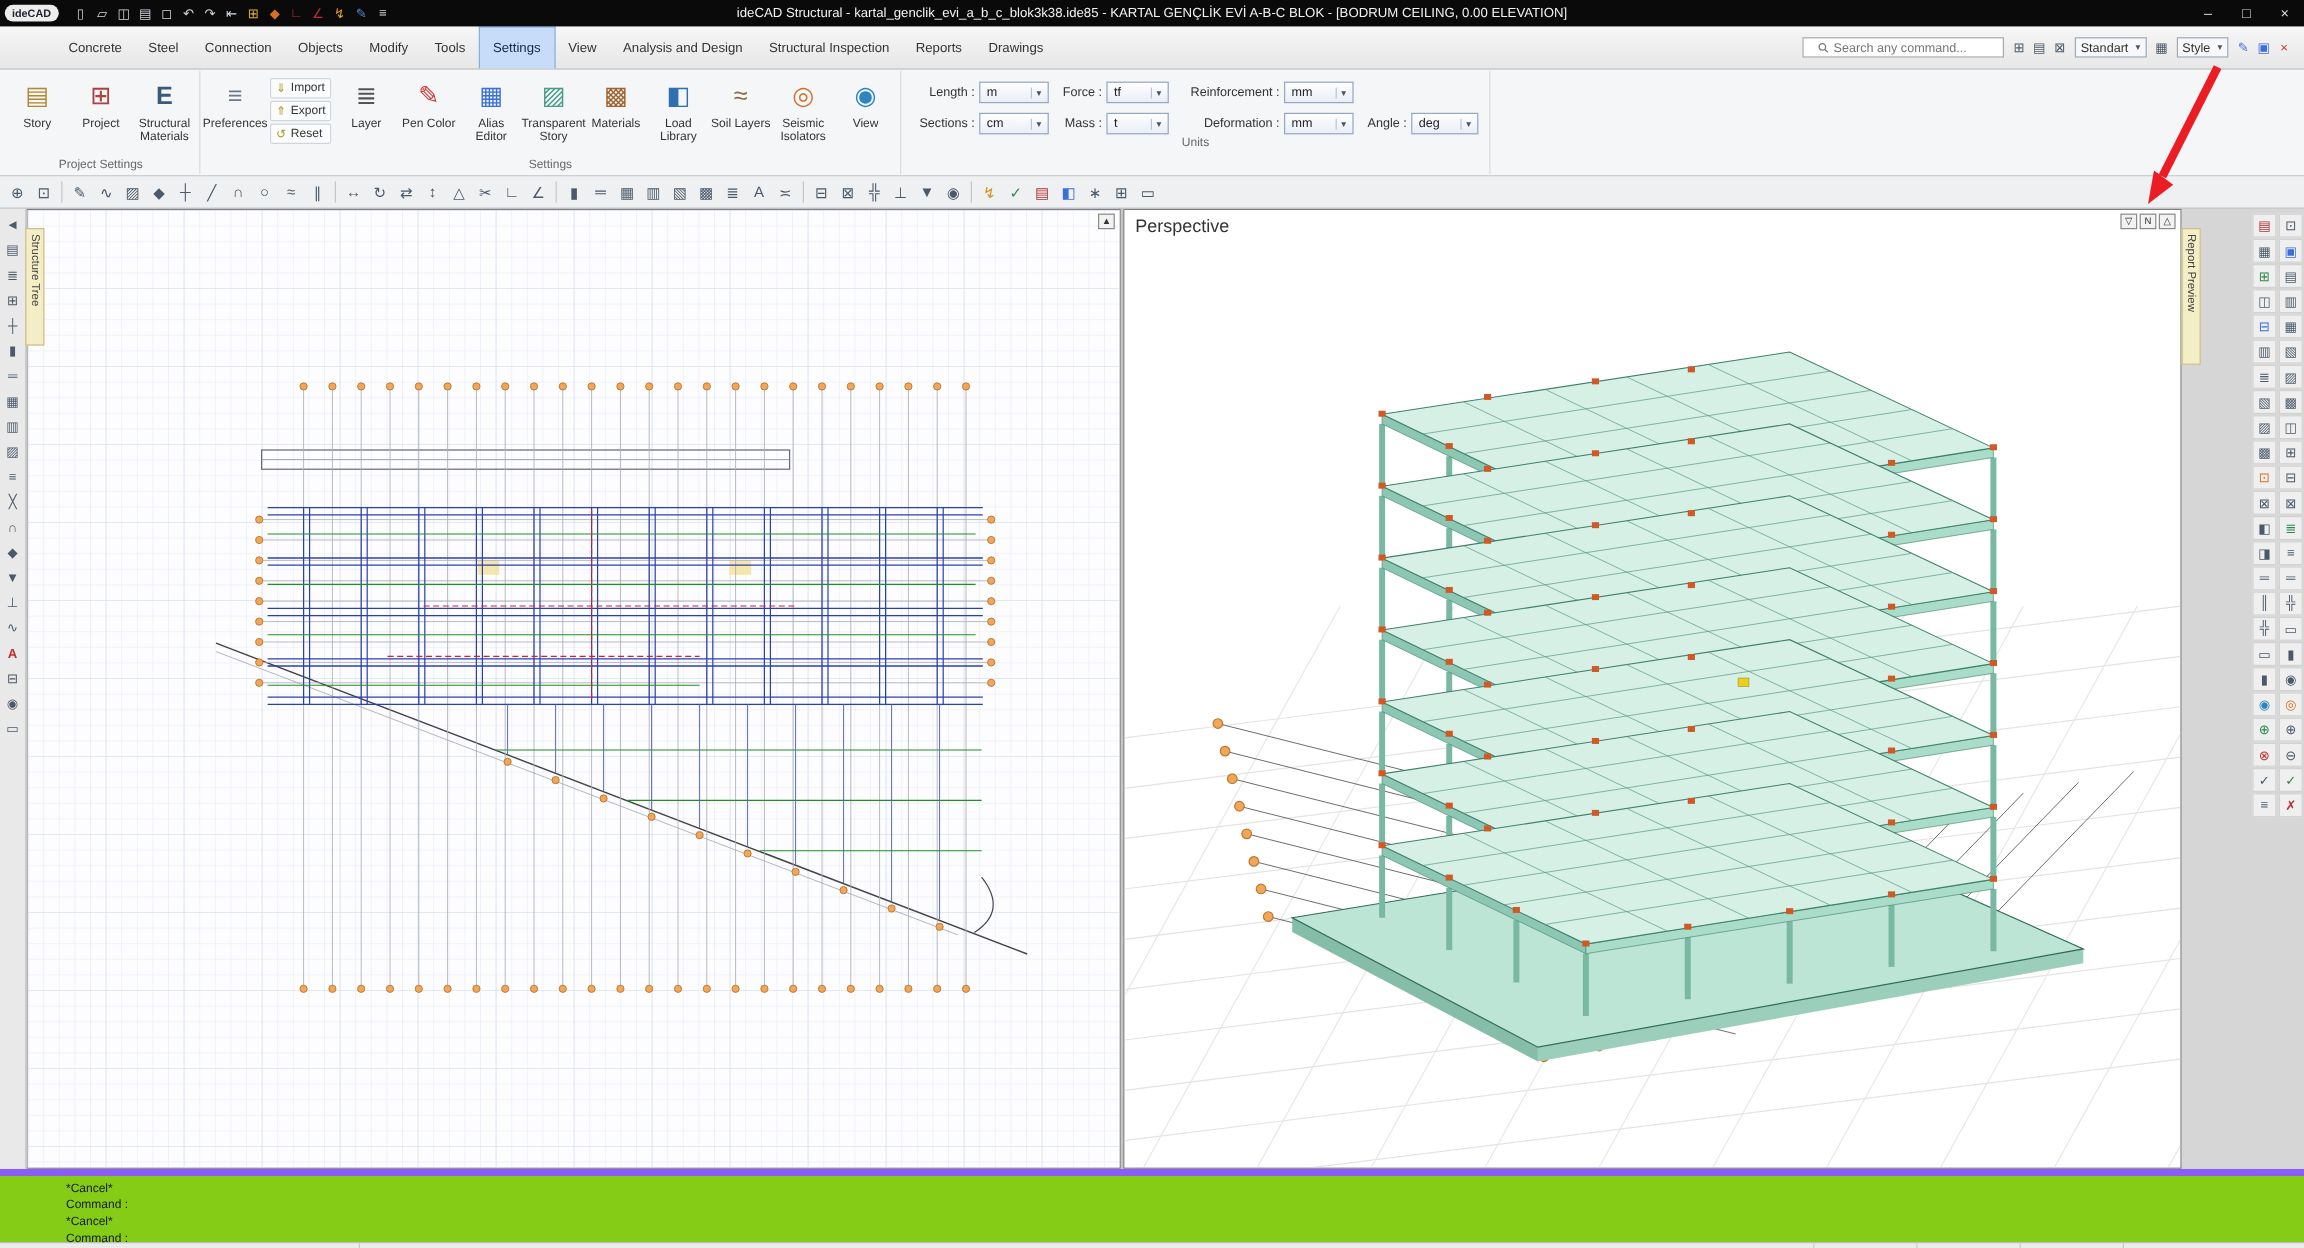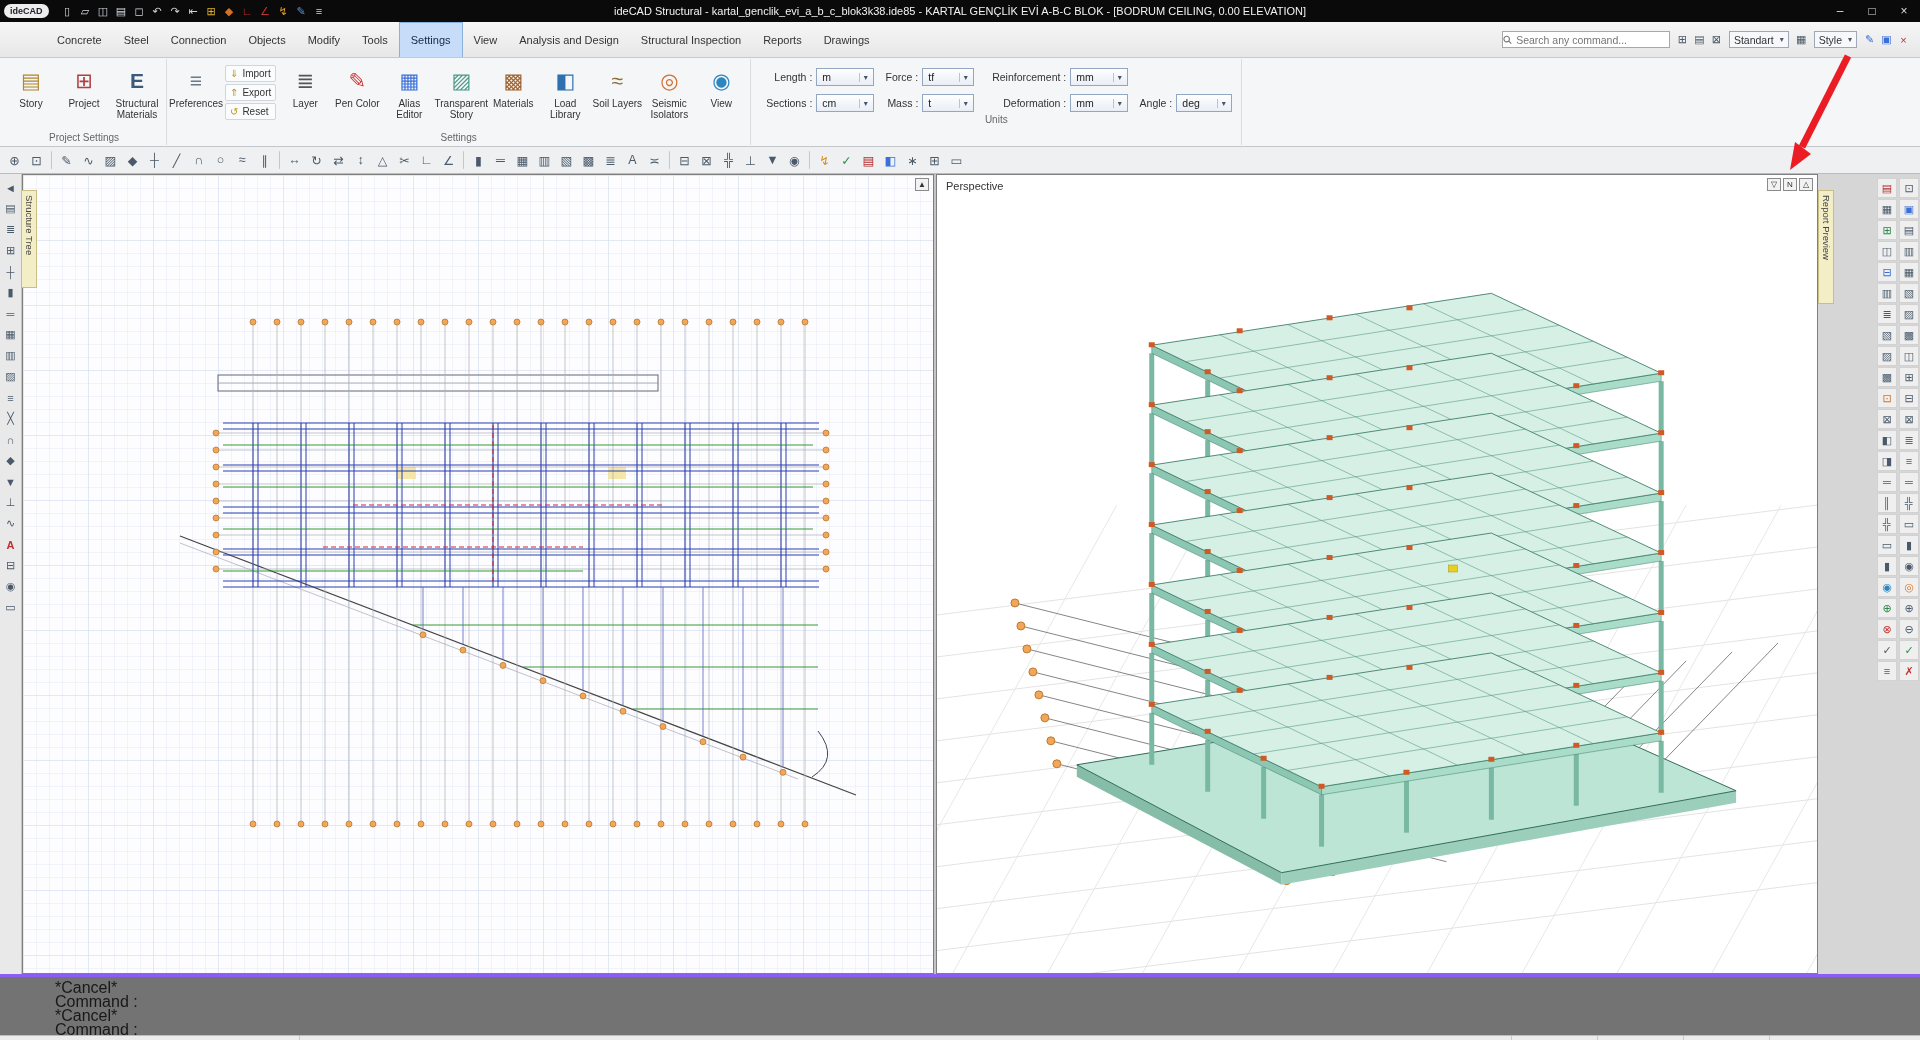--- a/index.html
+++ b/index.html
@@ -12,21 +12,21 @@
   .qat .ticon{width:17px;height:16px;display:flex;align-items:center;justify-content:center;font-size:11px;color:#cfd6de}
   .titlebar .title{position:absolute;left:50%;transform:translateX(-50%);font-size:11px;color:#f2f2f2;white-space:nowrap}
   .win{margin-left:auto;display:flex;height:100%}
   .wbtn{width:32px;height:100%;display:flex;align-items:center;justify-content:center;font-size:12px;color:#ddd}
   
   .tabrow{height:36px;background:linear-gradient(#f6f6f6,#e7e7e7);display:flex;align-items:stretch;border-bottom:1px solid #c9c9c9;position:relative;z-index:10}
   .rtabs{display:flex;margin-left:46px}
   .rtab{padding:0 11px;font-size:11px;color:#333;display:flex;align-items:center;cursor:default}
   .rtab[data-active="true"]{background:#c7dcf8;border:1px solid #8ab0dc;border-bottom:none;color:#102a4a}
   .tabrow-right{margin-left:auto;display:flex;align-items:center;gap:4px;padding-right:8px}
-  .searchbox{display:flex;align-items:center;background:#fff;border:1px solid #a8a8a8;height:17px;width:168px;padding:0 0;gap:4px}
+  .searchbox{display:flex;align-items:center;background:#fff;border:1px solid #a8a8a8;height:17px;width:168px;padding:0 12px;gap:4px}
   .searchbox input{border:none;outline:none;font-size:10.5px;color:#555;width:100%;font-family:inherit;background:transparent}
   .ticon-s{width:17px;height:17px;display:flex;align-items:center;justify-content:center;font-size:11px;color:#4a5a6a}
   .combo-mini{display:flex;align-items:center;border:1px solid #a0a8b8;background:#f6f8fb;height:17px;font-size:10.5px;padding:0 4px;gap:6px;color:#333}
   .combo-mini .carrow{font-size:8px;color:#556}
   
   .ribbon{height:89px;background:#f5f6f7;display:flex;border-bottom:1px solid #c3c6ca;padding:1px 2px}
   .rgroup{display:flex;flex-direction:column;border-right:1px solid #dcdcdc;padding:0 3px}
   .rgroup-content{flex:1;display:flex;align-items:flex-start;gap:1px;padding-top:2px}
   .rgroup-label{height:15px;font-size:10px;color:#666;text-align:center;display:flex;align-items:center;justify-content:center}
   .big-btn{width:52px;min-height:68px;display:flex;flex-direction:column;align-items:center;padding-top:3px;font-size:10px;color:#333;text-align:center;line-height:11px;border:1px solid transparent;border-radius:2px}
@@ -43,33 +43,33 @@
   .toolbar .ticon{width:21px;height:21px;display:flex;align-items:center;justify-content:center;font-size:12.5px;color:#4a5a6a;border-radius:2px}
   [data-kind="sep"]{width:1px !important;height:18px !important;background:#c3c7cc;margin:0 3px;padding:0}
   
   .main{height:800px;display:flex;position:relative;background:#d6d6d6}
   .leftbar{width:22px;background:#e9e9e9;border-right:1px solid #c5c5c5;display:flex;flex-direction:column;align-items:center;padding-top:4px;gap:2px;z-index:2}
   .leftbar .ticon{width:19px;height:19px;font-size:11px;display:flex;align-items:center;justify-content:center;color:#4a5a6a}
   .viewport{position:relative;background:#fff;border:1px solid #7f7f7f;overflow:hidden}
   .vp-left{width:912px}
   .vp-sep{width:2px;background:#c5c5c5}
   .vp-right{width:882px}
-  .vp-label{position:absolute;top:5px;left:9px;font-size:11px;color:#333;z-index:3}
+  .vp-label{position:absolute;top:5px;left:9px;font-size:15px;color:#333;z-index:3}
   .vp-btns{position:absolute;top:3px;right:4px;display:flex;gap:2px;z-index:3}
   .vp-btn{width:14px;height:13px;border:1px solid #8a8a8a;background:#f2f2f2;font-size:8px;display:flex;align-items:center;justify-content:center;color:#333}
   .side-tab{position:absolute;width:16px;background:#f4eec6;border:1px solid #c9bf86;display:flex;justify-content:center;z-index:4}
   .side-tab span{writing-mode:vertical-rl;font-size:9.5px;color:#444;padding-top:4px;white-space:nowrap}
   .tab-structure{left:21px;top:16px;height:98px}
   .tab-report{left:1818px;top:16px;height:114px}
   .rightcols{position:absolute;right:0;top:0;bottom:0;width:44px;display:flex;background:#d6d6d6;z-index:2}
   .rcol{width:22px;display:flex;flex-direction:column;align-items:center;padding-top:4px;gap:1px}
   .rcol .ticon{width:20px;height:20px;font-size:11px;display:flex;align-items:center;justify-content:center;color:#4a5a6a;background:#efefef;border:1px solid #d2d2d2}
   .red-arrow{position:absolute;left:1760px;top:44px;width:120px;height:135px;z-index:60;pointer-events:none}
   
-  .command{height:61px;background:#737373;border-top:3px solid #8b5cf6;font-size:16px;color:#181818;padding:4px 0 0 55px;line-height:14px}
+  .command{height:61px;background:#84cc16;border-top:6px solid #8b5cf6;font-size:10px;color:#181818;padding:4px 0 0 55px;line-height:14px}
   .statusbar{height:18px;background:#ececec;border-top:1px solid #bdbdbd;display:flex;align-items:stretch;font-size:11px;color:#222}
   .scell{display:flex;align-items:center;padding:0 8px;border-right:1px solid #c9c9c9}
   .scell-empty{width:300px;padding-left:28px}
   .scell-ready{flex:1}
   .scell-fixed{width:86px;justify-content:center}
   .scell-tail{width:150px;border-right:none}
 </style>
 </head>
 <body>
 

